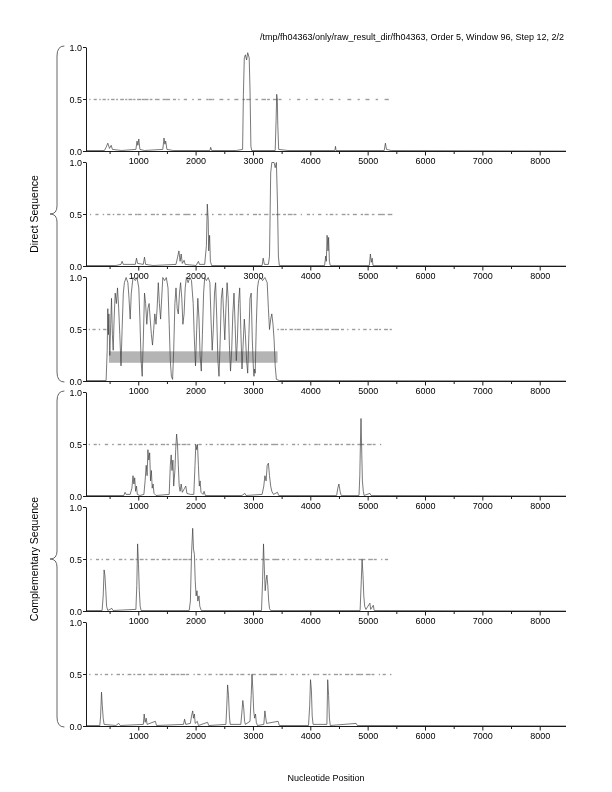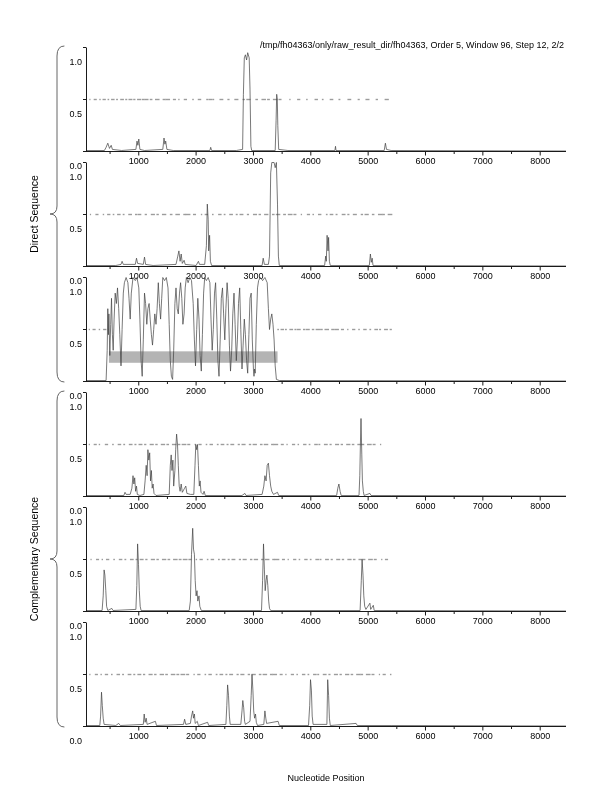--- a/index.html
+++ b/index.html
@@ -1,28 +1,28 @@
 <!DOCTYPE html>
 <html><head>
 <meta charset="utf-8">
 <style>
   html,body{margin:0;padding:0;background:#ffffff;}
   body{
     position:relative;width:612px;height:792px;overflow:hidden;
     font-family:"Liberation Sans","DejaVu Sans",sans-serif;color:#000;
   }
   #title{
-    position:absolute;top:40px;left:212px;width:400px;text-align:center;
+    position:absolute;top:32px;left:212px;width:400px;text-align:center;
     font-size:9px;white-space:nowrap;
   }
   .panel{position:absolute;left:86px;width:480px;height:105px;}
   .panel svg{overflow:visible;display:block;pointer-events:none;}
   .ytick{
     position:absolute;left:-28px;width:24px;text-align:right;
-    font-size:9px;line-height:10px;margin-top:14px;
+    font-size:9px;line-height:10px;
   }
   .vlabel{
     position:absolute;transform:translate(-50%,-50%) rotate(-90deg);
     white-space:nowrap;font-size:10.5px;
   }
   #vlabel-direct{left:34px;top:214px;}
   #vlabel-comp{left:34px;top:559px;}
   #xaxis-label{
     position:absolute;top:740px;left:86px;width:480px;text-align:center;
     font-size:9px;

